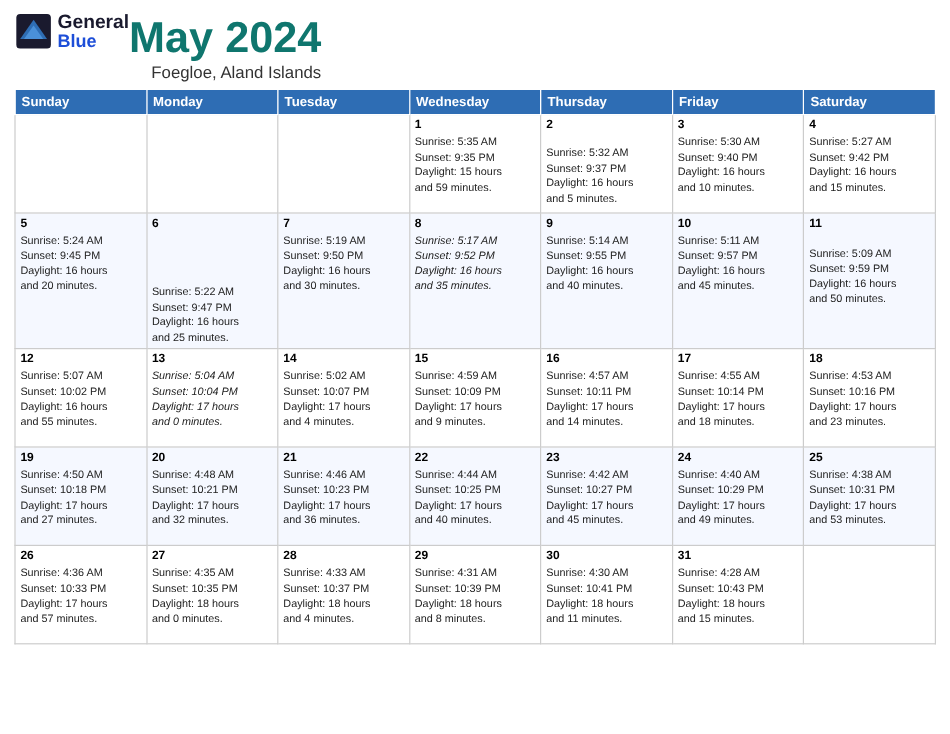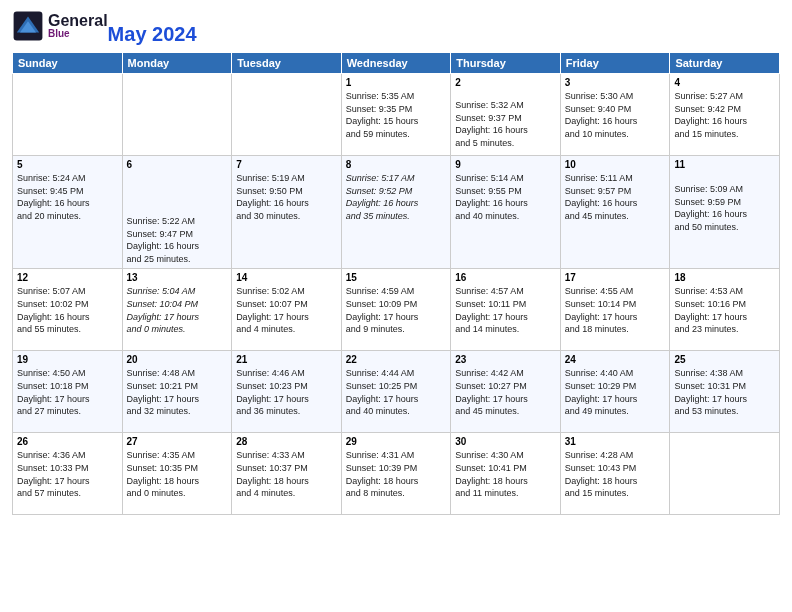--- a/index.html
+++ b/index.html
@@ -30,37 +30,36 @@
       display: flex;
       flex-direction: column;
       line-height: 1;
     }
     .logo-general {
       font-size: 16px;
       font-weight: bold;
       color: #1a1a2e;
     }
     .logo-blue {
-      font-size: 10px;
-      font-weight: bold;
-      color: #701a75;
+      font-size: 15px;
+      font-weight: bold;
+      color: #1d4ed8;
     }
     .logo-icon {
       width: 32px;
       height: 32px;
       margin-right: 4px;
     }
     .title-area {
       text-align: right;
     }
     .month-title {
-      font-size: 20px;
-      font-weight: bold;
-      color: #1d4ed8;
-      margin-top: 13px;
+      font-size: 36px;
+      font-weight: bold;
+      color: #0f766e;
     }
     .location {
       font-size: 14px;
       color: #333;
     }
     .calendar {
       width: 100%;
       border-collapse: collapse;
       table-layout: fixed;
     }
@@ -110,20 +109,21 @@
         <polygon points="20,8 34,28 6,28" fill="#2e6db4"></polygon>
         <polygon points="20,14 30,28 10,28" fill="#4a90d9"></polygon>
       </svg>
       <div class="logo-text">
         <span class="logo-general">General</span>
         <span class="logo-blue">Blue</span>
       </div>
     </div>
     <div class="title-area">
       <div class="month-title">May 2024</div>
+      <div class="location">Foegloe, Aland Islands</div>
     </div>
   </div>
 
   <table class="calendar">
     <thead>
       <tr>
       <th>Sunday</th>
           <th>Monday</th>
           <th>Tuesday</th>
           <th>Wednesday</th>

